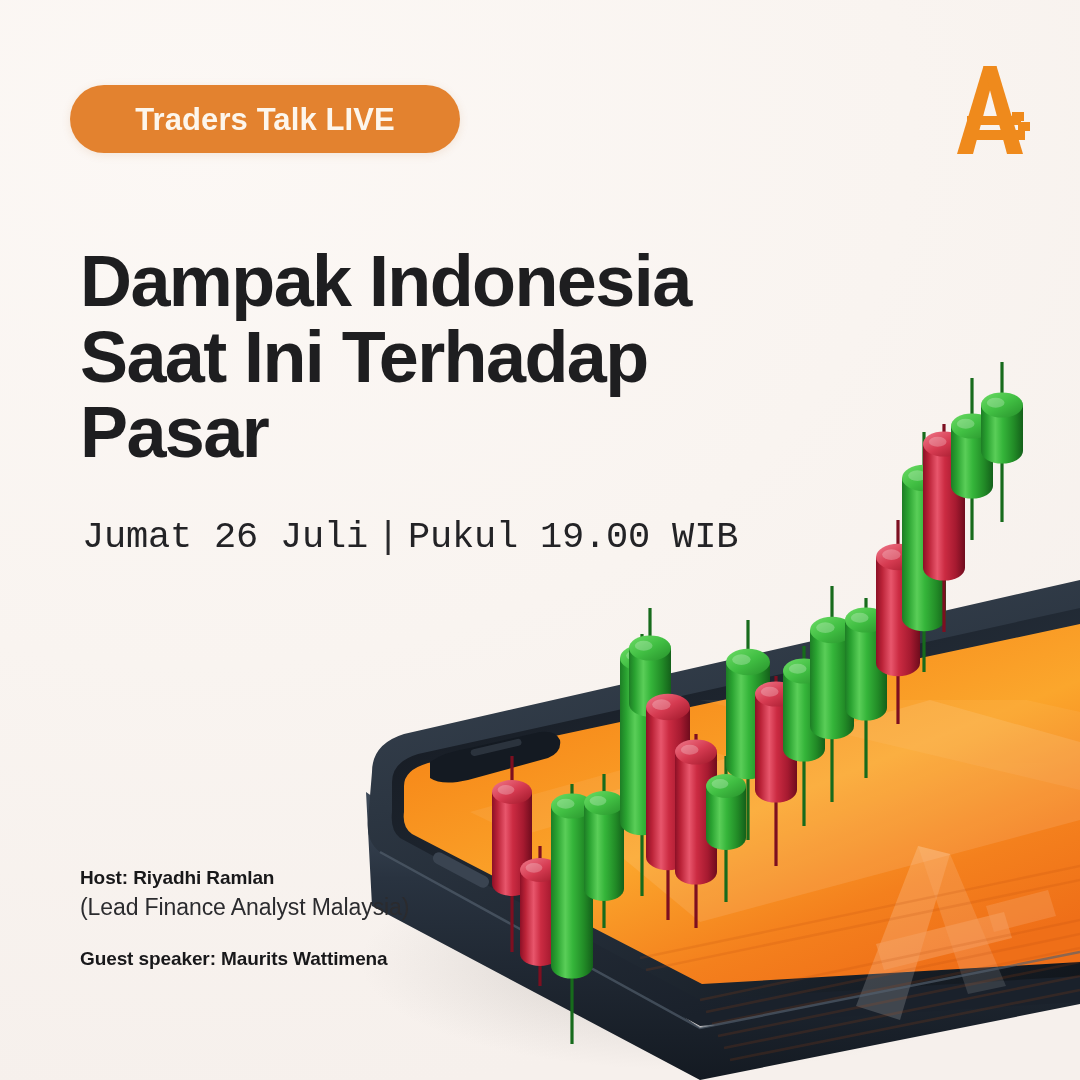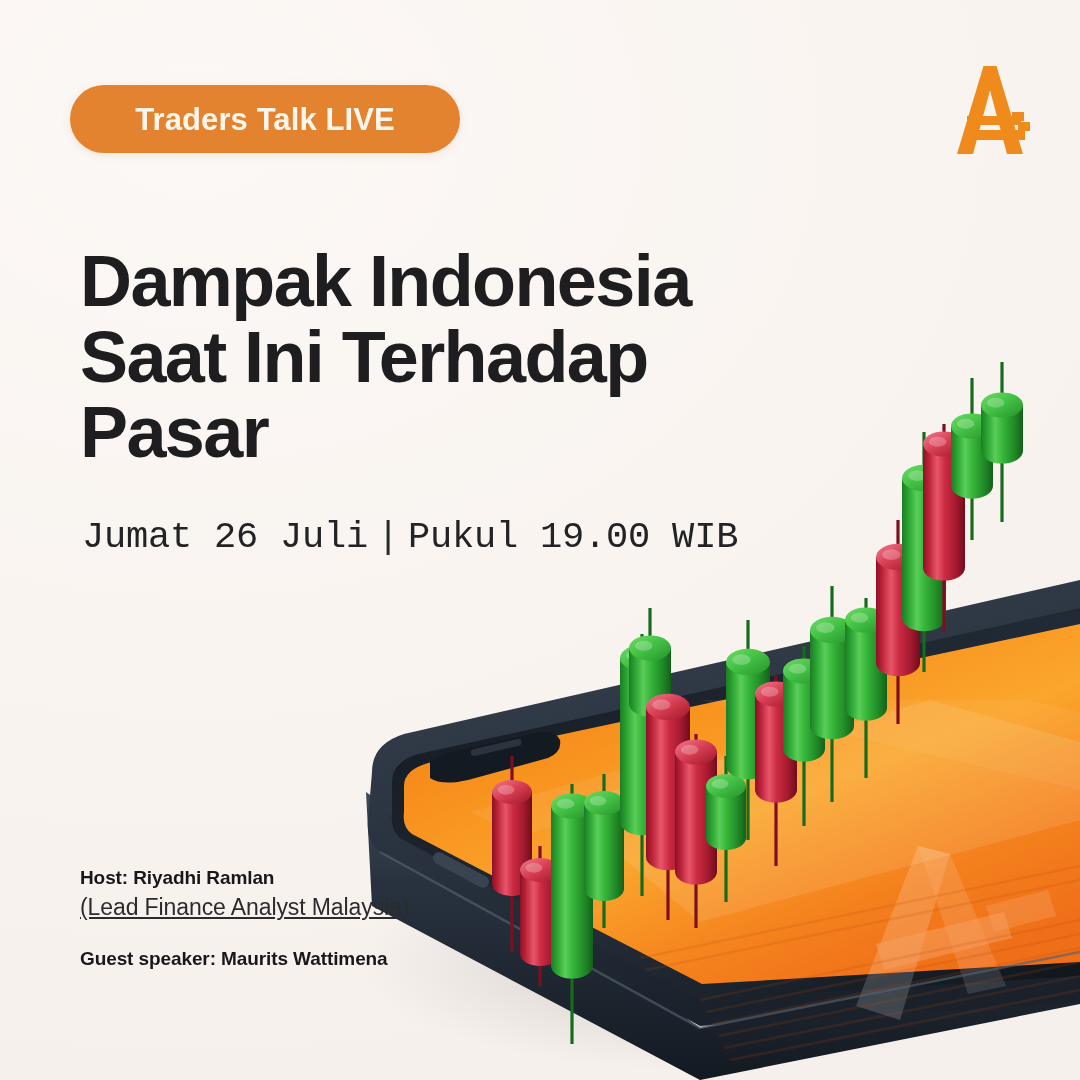--- a/index.html
+++ b/index.html
@@ -49,21 +49,21 @@
 
   .credits{position:absolute;left:80px;top:866px;}
   .credit-block{margin-bottom:24px;}
   .credit-block:last-child{margin-bottom:0;}
   .credit-name{
     color:#18181a;font-size:19px;font-weight:bold;
     letter-spacing:-.1px;line-height:1.25;white-space:nowrap;
   }
   .credit-role{
     color:#2b2b2e;font-size:23px;font-weight:400;
-    letter-spacing:-.1px;line-height:1.3;margin-top:3px;white-space:nowrap;text-decoration:underline;
+    letter-spacing:-.1px;line-height:1.3;margin-top:3px;white-space:nowrap;
   }
 
   .logo{position:absolute;right:38px;top:58px;width:104px;height:104px;z-index:4;}
 </style>
 </head>
 <body>
 
 <div id="stage">
 
   <svg id="art" viewBox="0 0 1080 1080" aria-hidden="true">

